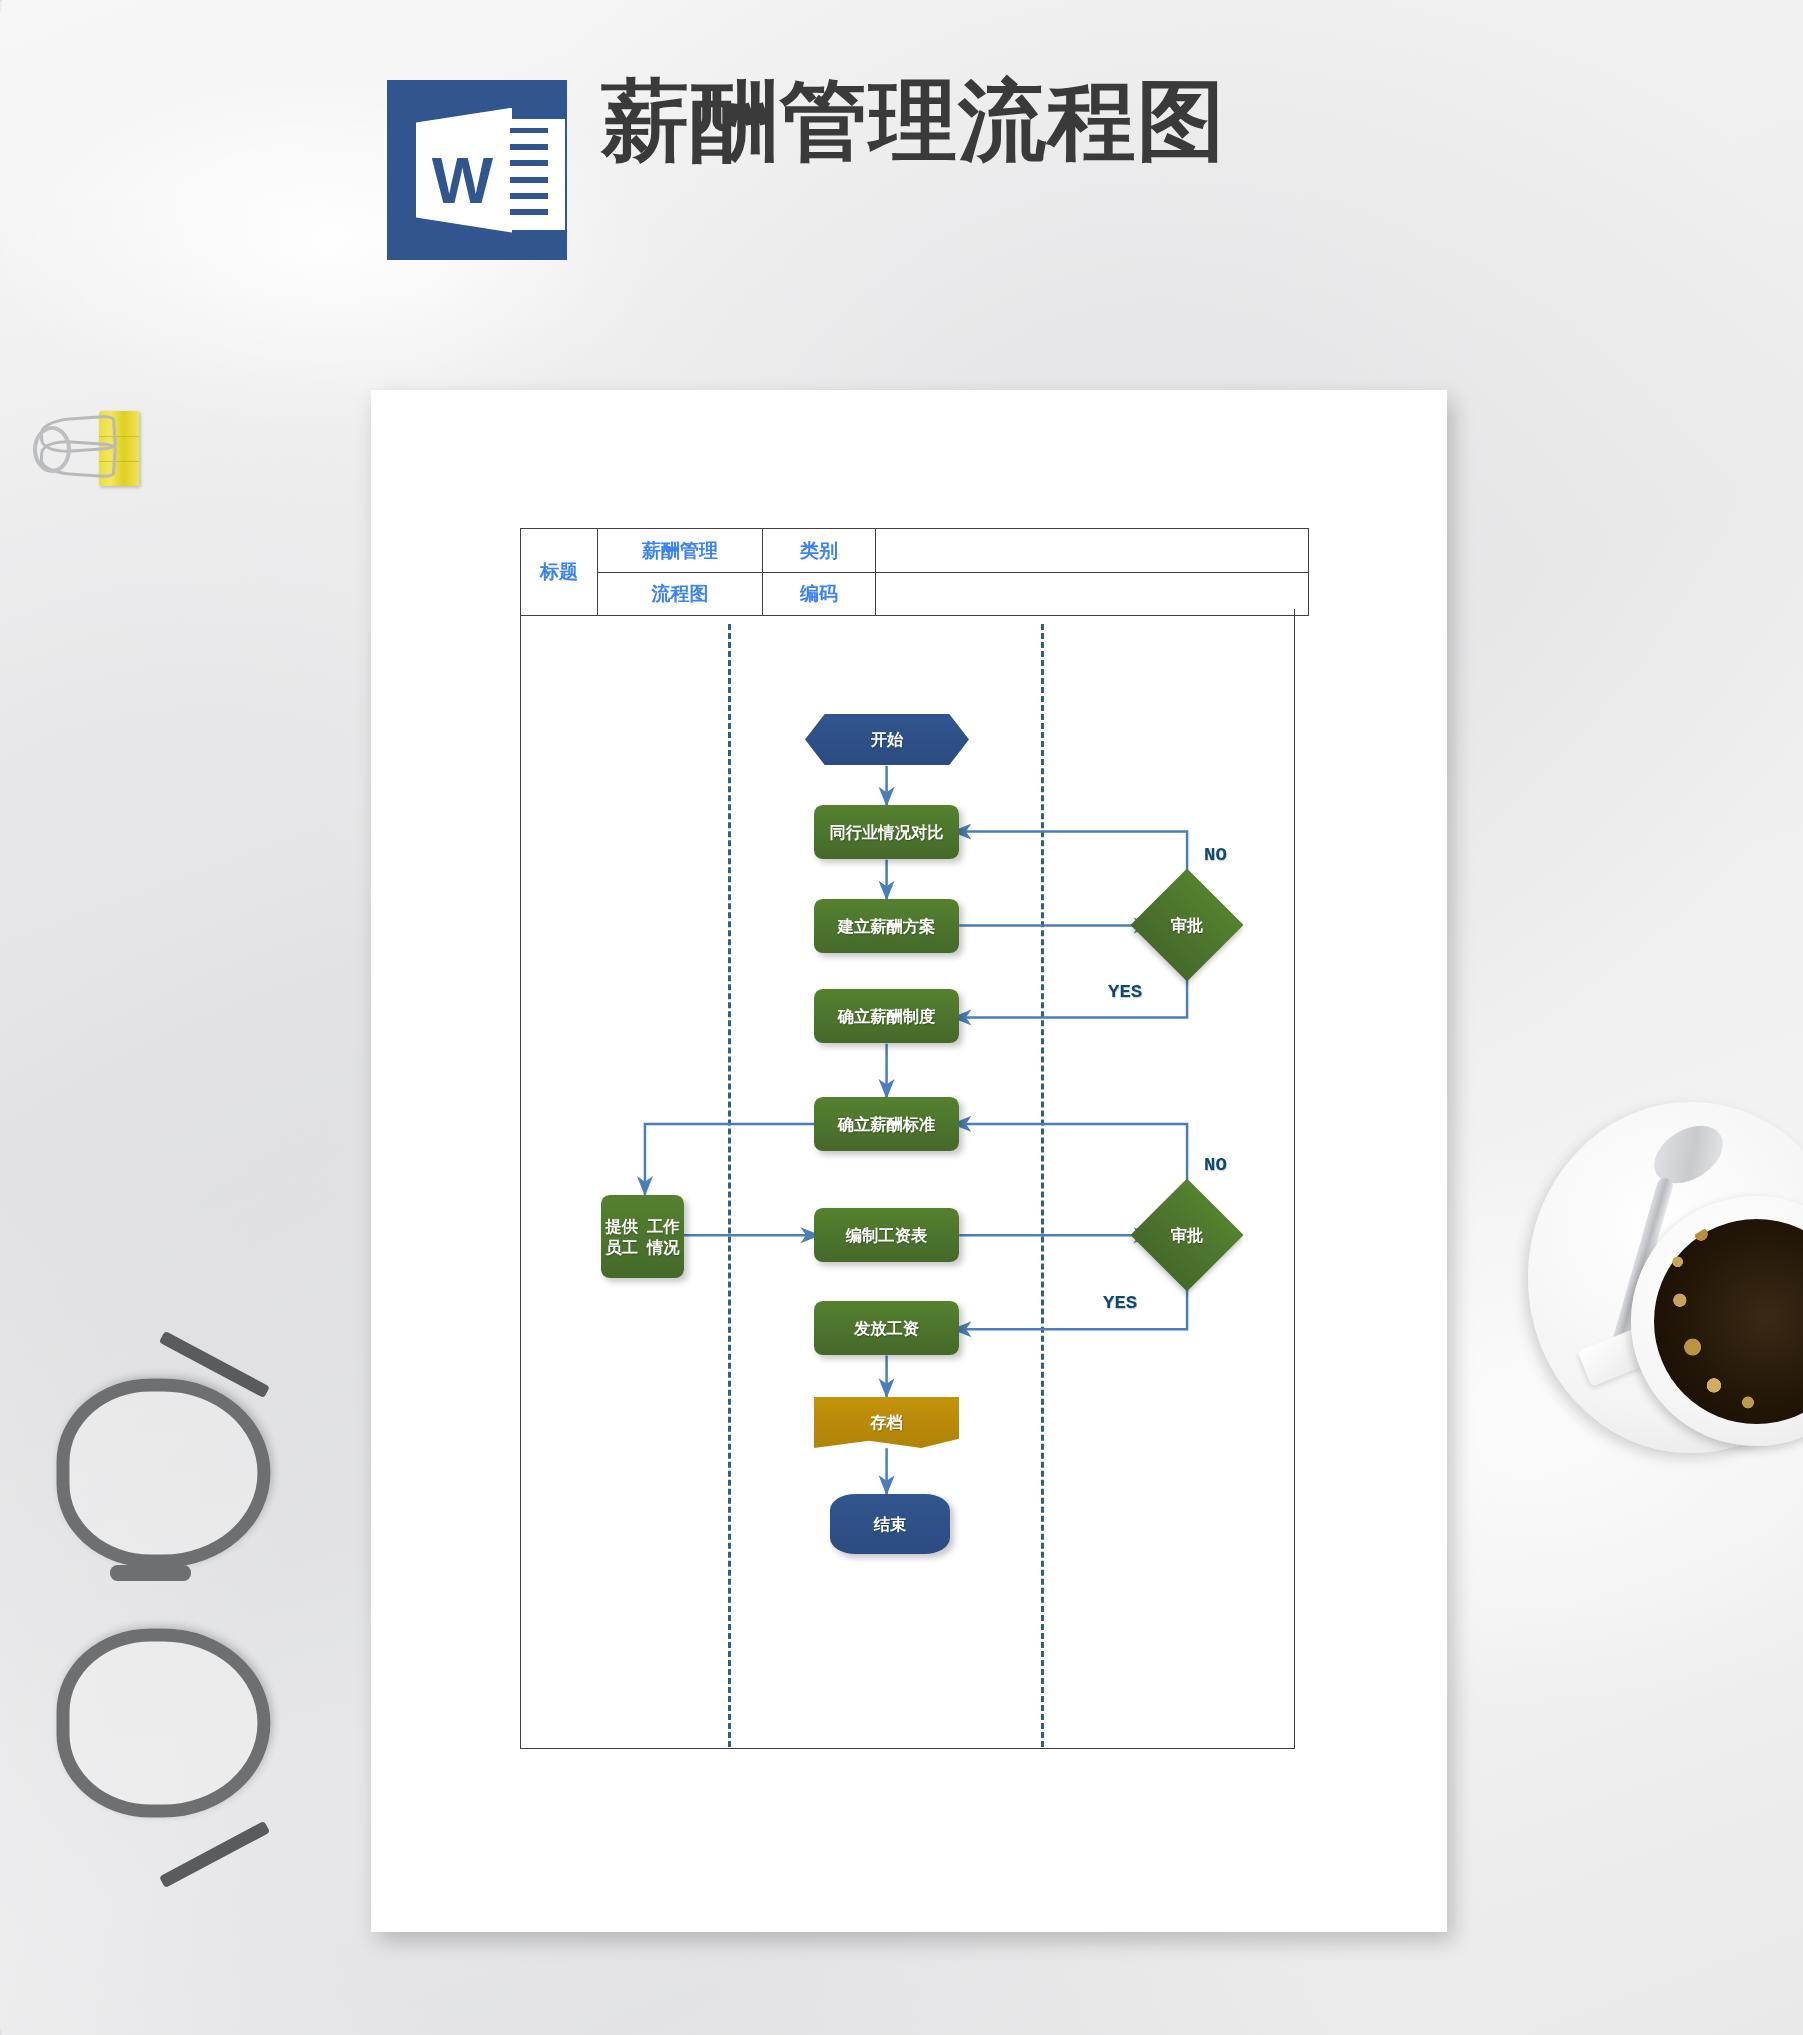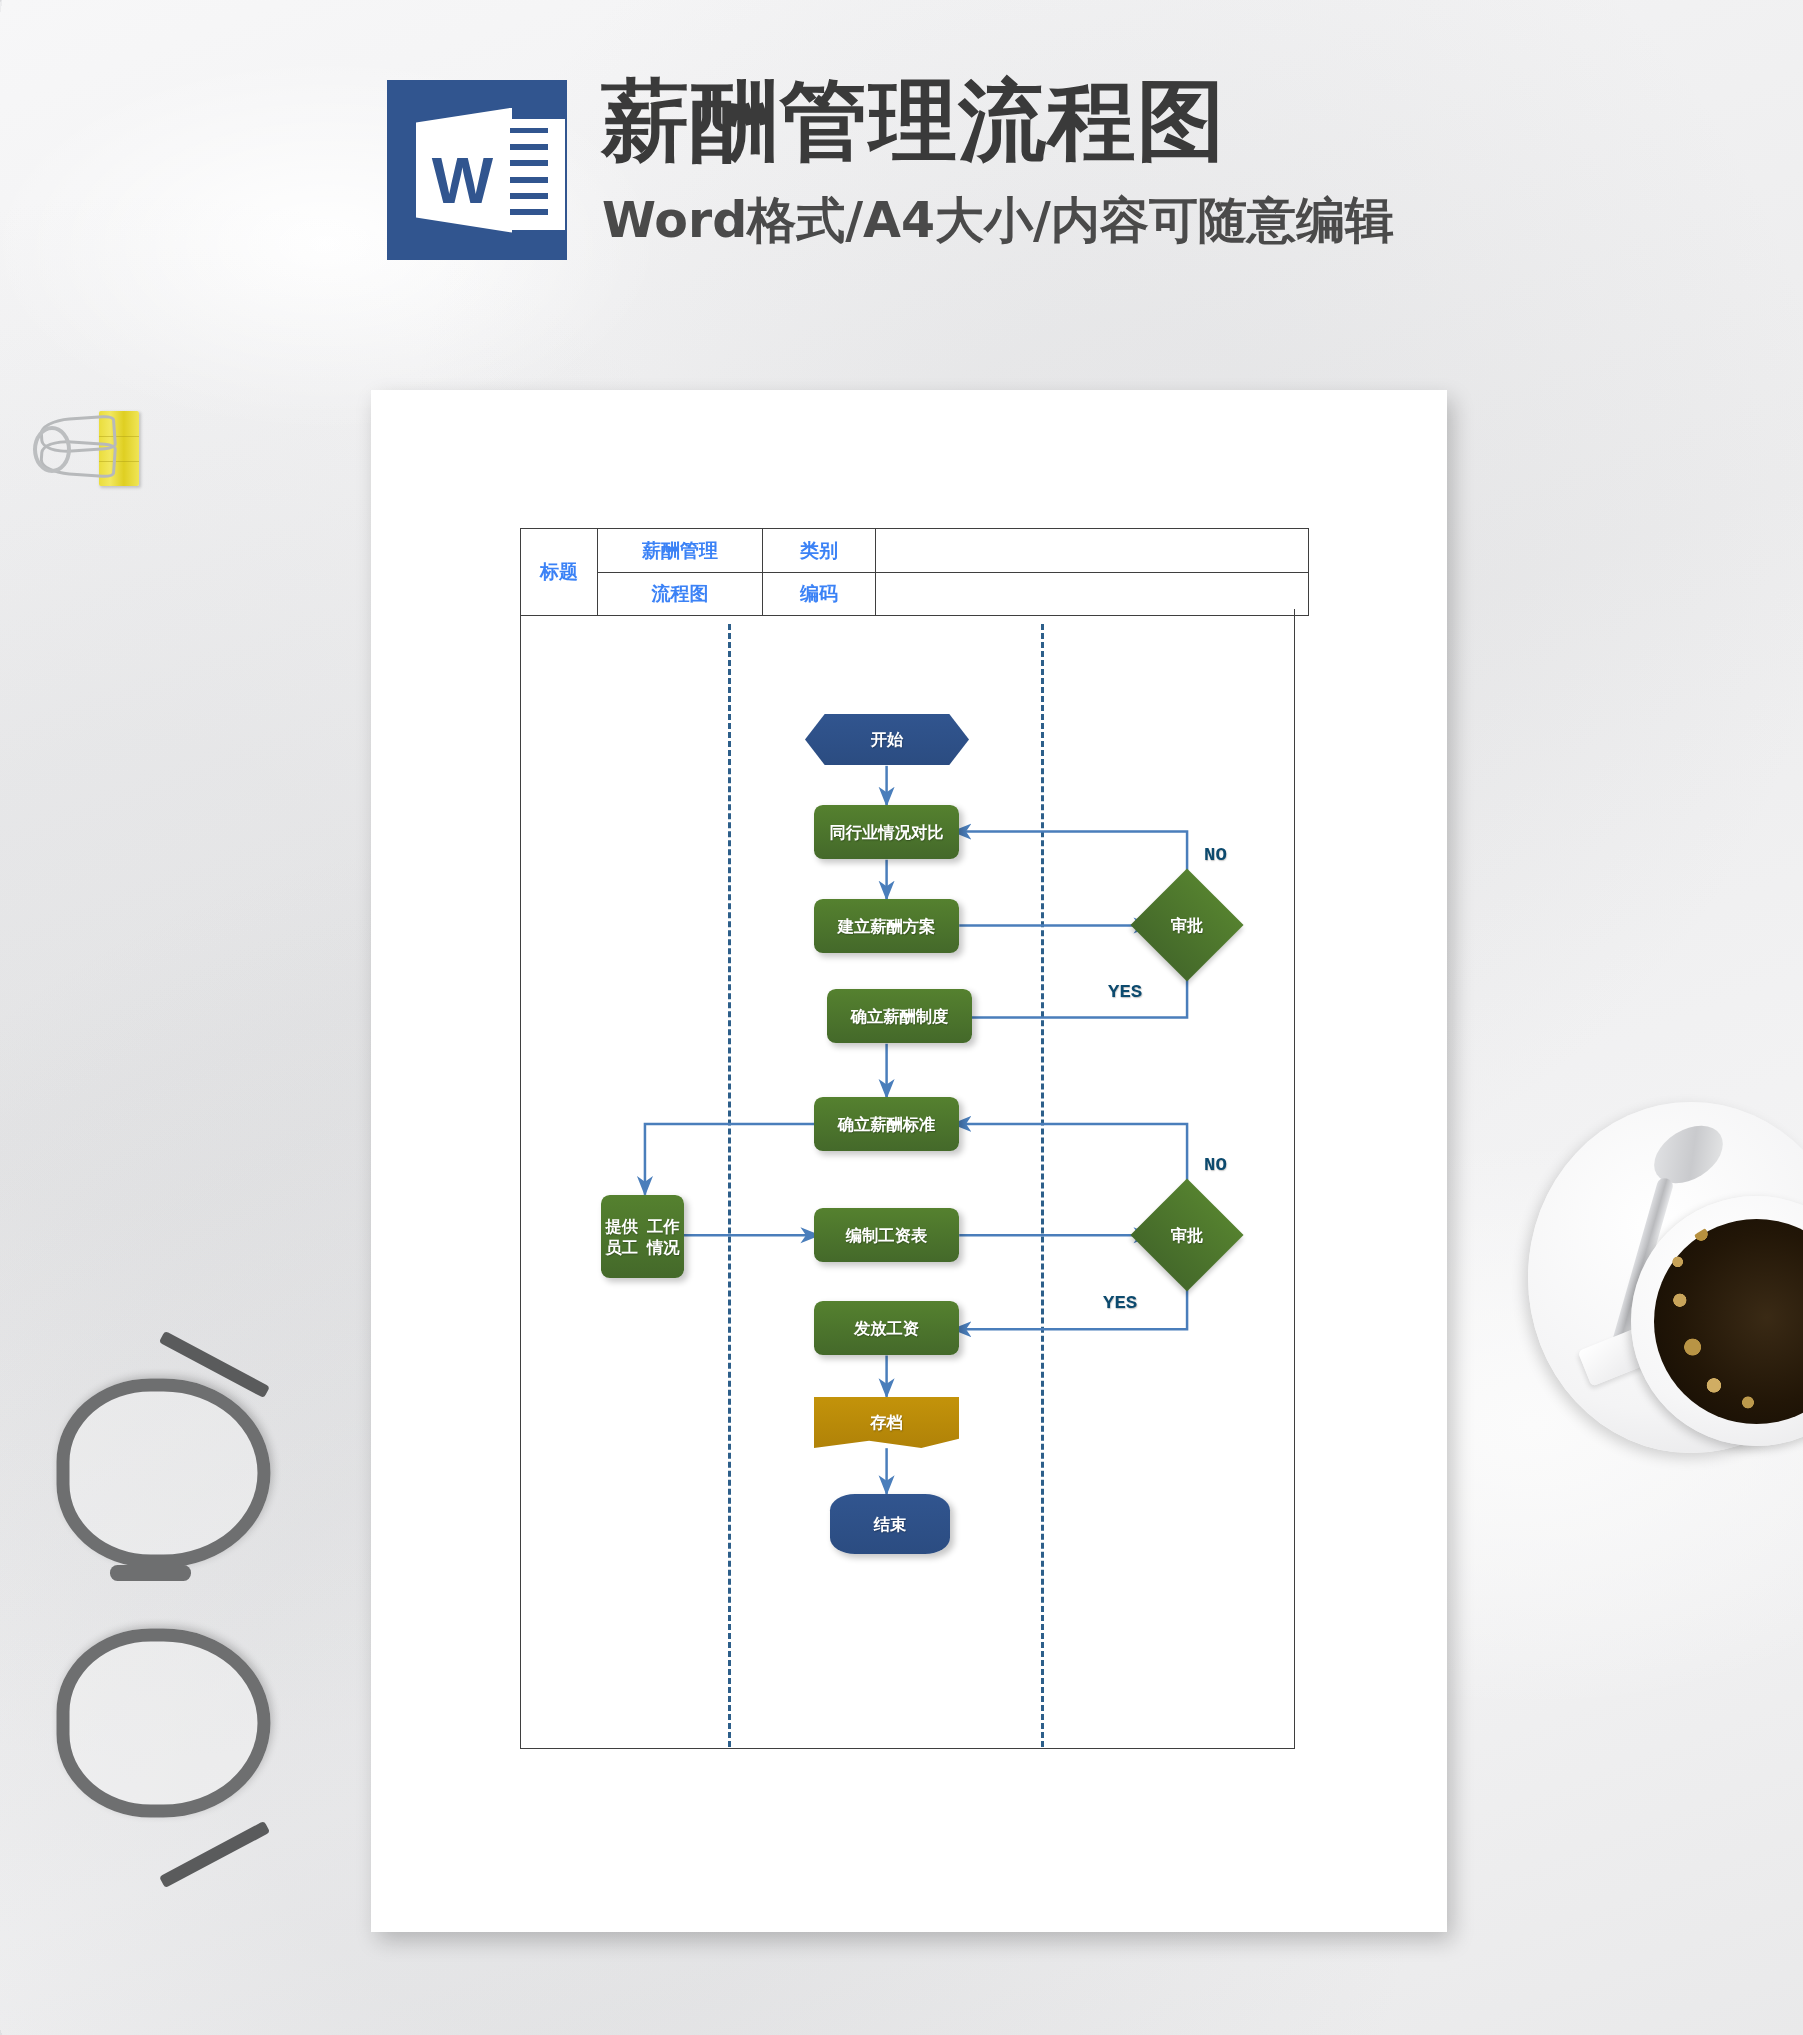--- a/index.html
+++ b/index.html
@@ -237,21 +237,20 @@
     <div class="lines">
       <i style="top:8.8px"></i>
         <i style="top:25px"></i>
         <i style="top:41px"></i>
       <i style="top:58px"></i>
         <i style="top:74px"></i>
         <i style="top:90px"></i>
     </div>
   </div>
   <h1>薪酬管理流程图</h1>
-  <div class="sub">Word格式/A4大小/内容可随意编辑</div>
 </div>
 
 <div id="clip">
   <div class="body"></div>
   <div class="w1"></div>
   <div class="w2"></div>
   <div class="knob"></div>
 </div>
 
 <div id="glasses">
@@ -343,21 +342,21 @@
 
     <div class="node n-proc" style="left:293px;top:290px;width:145px;height:54px;">
       <span>建立薪酬方案</span>
     </div>
 
     <div class="node n-dec" style="left:626px;top:276px;width:80px;height:80px;">
       <div class="dia"></div>
       <span class="txt">审批</span>
     </div>
 
-    <div class="node n-proc" style="left:293px;top:380px;width:145px;height:54px;margin-left:13px;">
+    <div class="node n-proc" style="left:293px;top:380px;width:145px;height:54px;">
       <span>确立薪酬制度</span>
     </div>
 
     <div class="node n-proc" style="left:293px;top:488px;width:145px;height:54px;">
       <span>确立薪酬标准</span>
     </div>
 
     <div class="node n-proc" style="left:80px;top:586px;width:83px;height:83px;flex-direction:row;">
       <span>提供员工</span>
       <span>工作情况</span>

